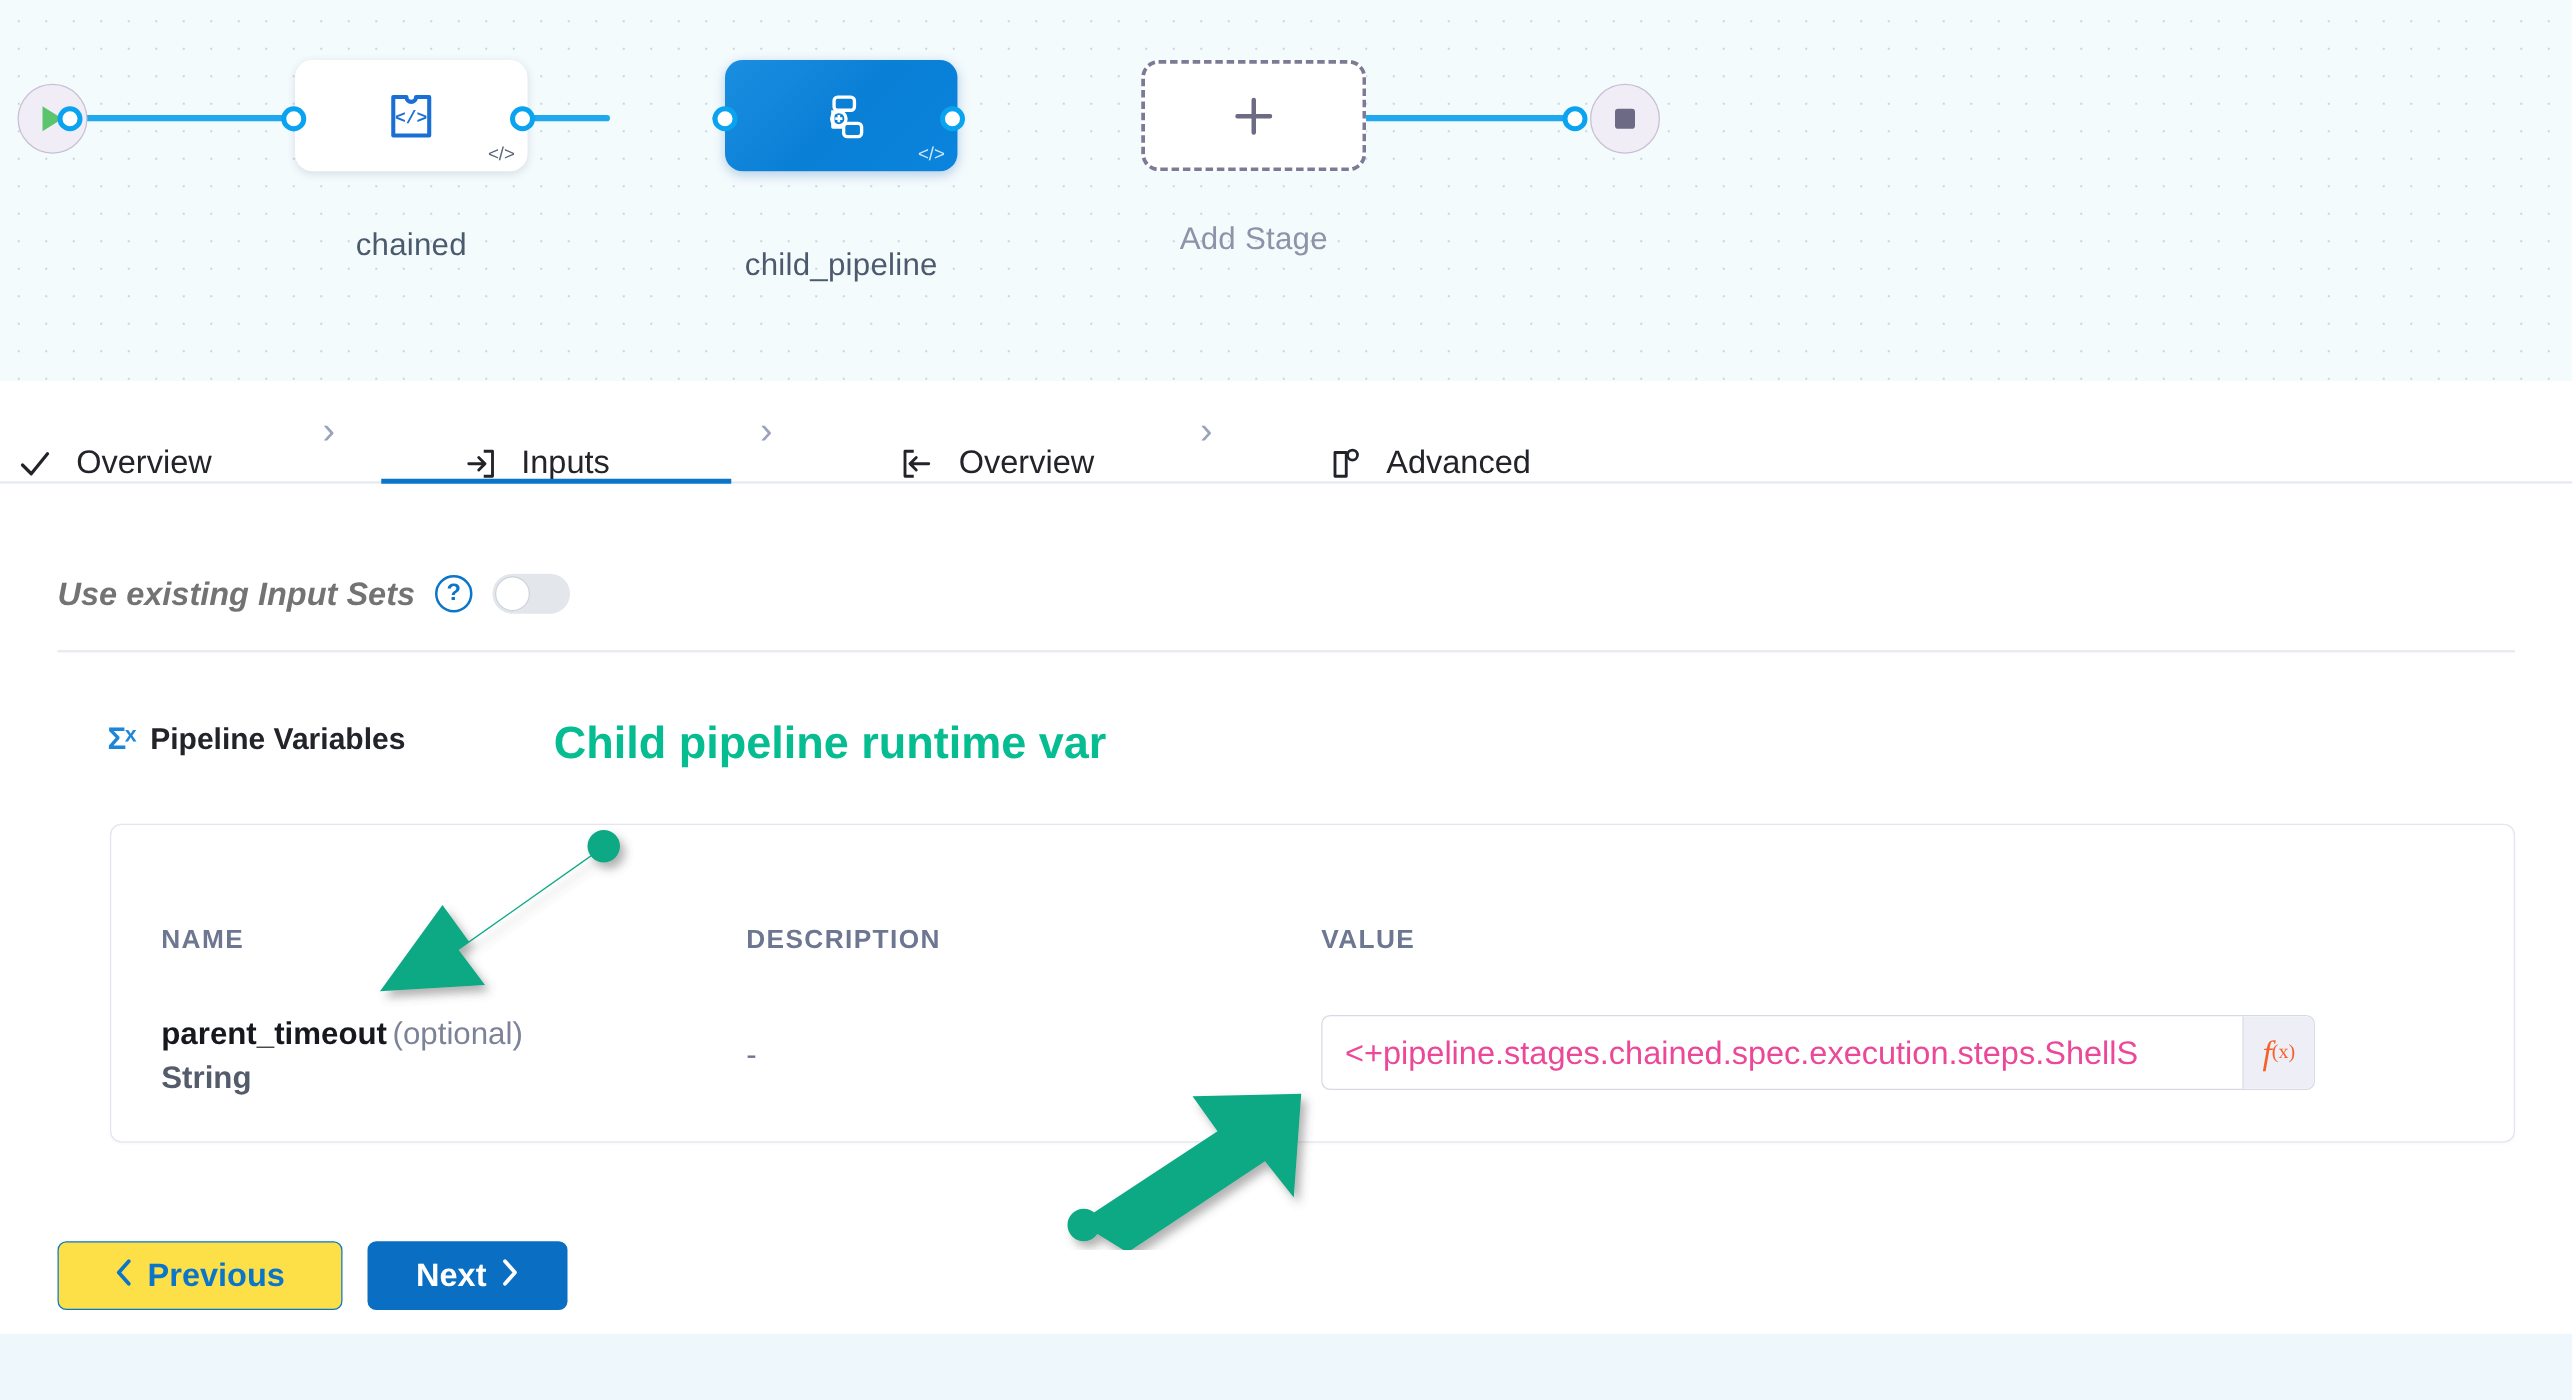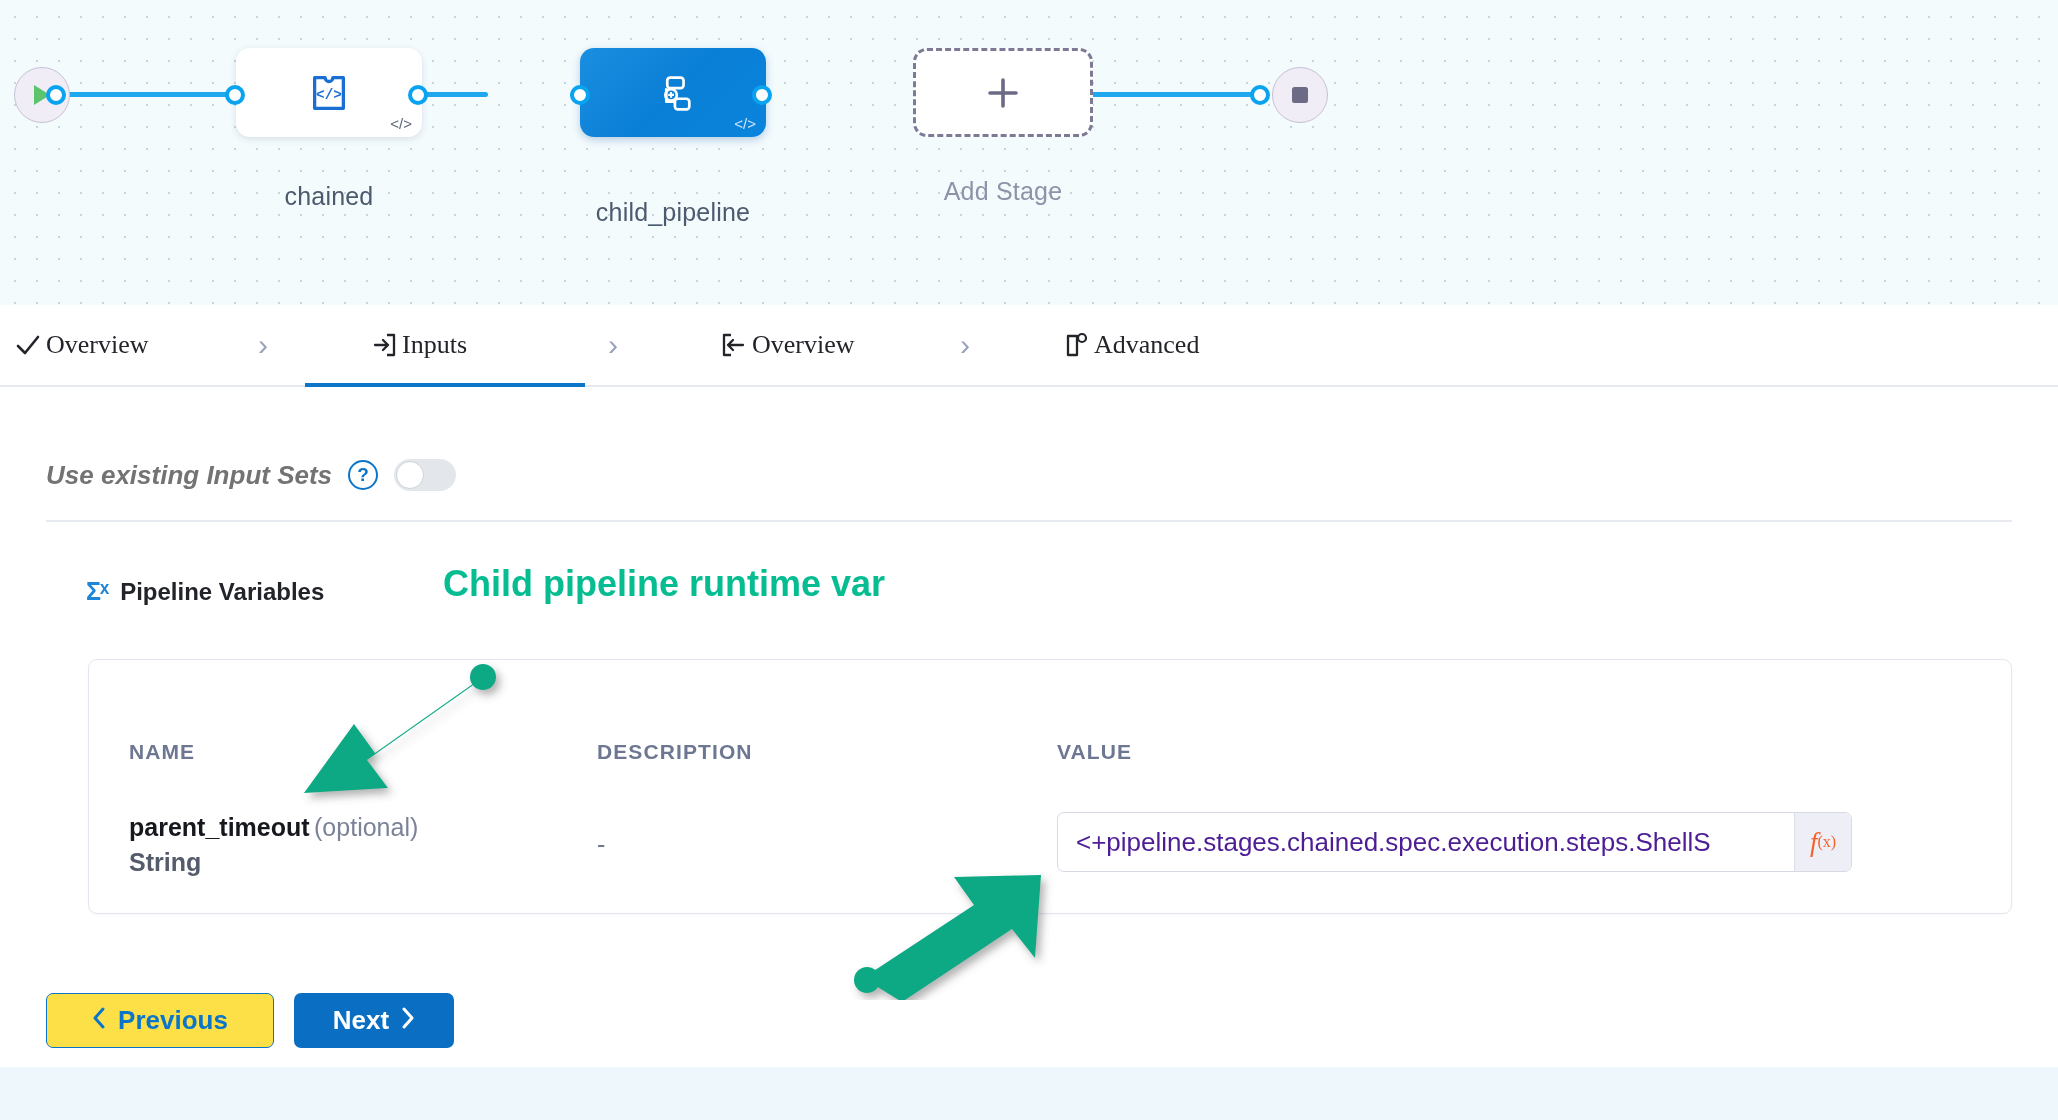--- a/index.html
+++ b/index.html
@@ -35,22 +35,22 @@
              box-shadow:0 3px 9px rgba(20,90,160,.28);}
   .node-dashed{background:#ffffff;border:3px dashed #7c7a94;}
   .node-tpl{position:absolute;right:10px;bottom:6px;font-size:15px;line-height:1;}
   .stage-label{position:absolute;font-size:25px;color:#4c5a6e;letter-spacing:.2px;
                text-align:center;white-space:nowrap;}
   .stage-label.muted{color:#8d93a8;}
 
   
   #tabbar{position:absolute;left:0;top:305px;width:2058px;height:82px;
           background:#fff;border-bottom:2px solid #e6eaef;box-sizing:border-box;}
-  .tab{position:absolute;top:0;height:80px;display:flex;align-items:center;gap:4px;
-       font-size:26px;color:#22242a;cursor:pointer;font-family:Liberation Serif, serif;}
+  .tab{position:absolute;top:0;height:80px;display:flex;align-items:flex-end;gap:19px;
+       font-size:26px;color:#22242a;cursor:pointer;}
   .tab .tico{display:flex;align-items:center;justify-content:center;}
   .tab-underline{position:absolute;left:305px;top:78px;width:280px;height:5px;background:#0b76c9;}
   .chev{position:absolute;top:0;height:80px;display:flex;align-items:center;
         color:#9aa3bb;font-size:30px;font-weight:300;}
 
   
   #panel{position:absolute;left:0;top:387px;width:2058px;height:680px;background:#fff;}
   #inputsets{position:absolute;left:46px;top:72px;display:flex;align-items:center;gap:16px;}
   .iset-label{font-size:26px;font-weight:bold;color:#737373;font-style:italic;}
   .qmark{width:30px;height:30px;border-radius:50%;border:2.5px solid #0b76c9;
@@ -73,21 +73,21 @@
         box-shadow:0 1px 3px rgba(0,0,0,.03);}
   .th{position:absolute;top:80px;font-size:21px;font-weight:bold;color:#6d7792;letter-spacing:1.1px;}
   .cell{position:absolute;}
   .vname{font-size:25px;font-weight:bold;color:#16181d;white-space:nowrap;}
   .vopt{font-size:25px;font-weight:normal;color:#7c8398;}
   .vtype{font-size:25px;color:#545b6b;margin-top:6px;font-weight:bold;}
   .vdash{font-size:25px;color:#6d7792;}
   .valfield{position:absolute;display:flex;align-items:stretch;
             border:1.5px solid #d6dae3;border-radius:7px;overflow:hidden;background:#fff;}
   .valtext{width:718px;padding:0 0 0 18px;display:flex;align-items:center;
-           font-size:26px;color:#4c1d95;white-space:nowrap;overflow:hidden;text-align:center;}
+           font-size:26px;color:#ec4899;white-space:nowrap;overflow:hidden;text-align:center;}
   .fxbtn{width:56px;background:#eeeef6;border-left:1.5px solid #dcdfe8;
          display:flex;align-items:center;justify-content:center;
          color:#f4622a;font-size:27px;font-style:italic;font-family:"Liberation Serif",serif;}
   .fxbtn sub{font-size:16px;font-style:normal;}
 
   
   .btn{position:absolute;height:55px;border-radius:7px;display:flex;align-items:center;
        justify-content:center;gap:12px;font-size:26px;font-weight:bold;box-sizing:border-box;cursor:pointer;}
   .btn-prev{left:46px;top:993px;width:228px;background:#fde047;border:1.5px solid #0b76c9;color:#0b76c9;}
   .btn-next{left:294px;top:993px;width:160px;background:#0a6fc2;color:#fff;}
@@ -213,21 +213,21 @@
     </span>
   </div>
 
   <div class="hrule"></div>
 
   <div id="pvhead">
     <span class="sigma">Σˣ</span>
     <span class="pv-title">Pipeline Variables</span>
   </div>
 
-  <div class="ann" style="left:443px;top:176px;">Child pipeline runtime var</div>
+  <div class="ann" style="left:443px;top:186px;">Child pipeline runtime var</div>
 
   <div id="card">
     <div class="th" style="left:40px;">NAME</div>
     <div class="th" style="left:508px;">DESCRIPTION</div>
     <div class="th" style="left:968px;">VALUE</div>
 
     <div class="cell" style="left:40px;top:153px;">
       <div>
         <span class="vname">parent_timeout</span>
         <span class="vopt">(optional)</span>

